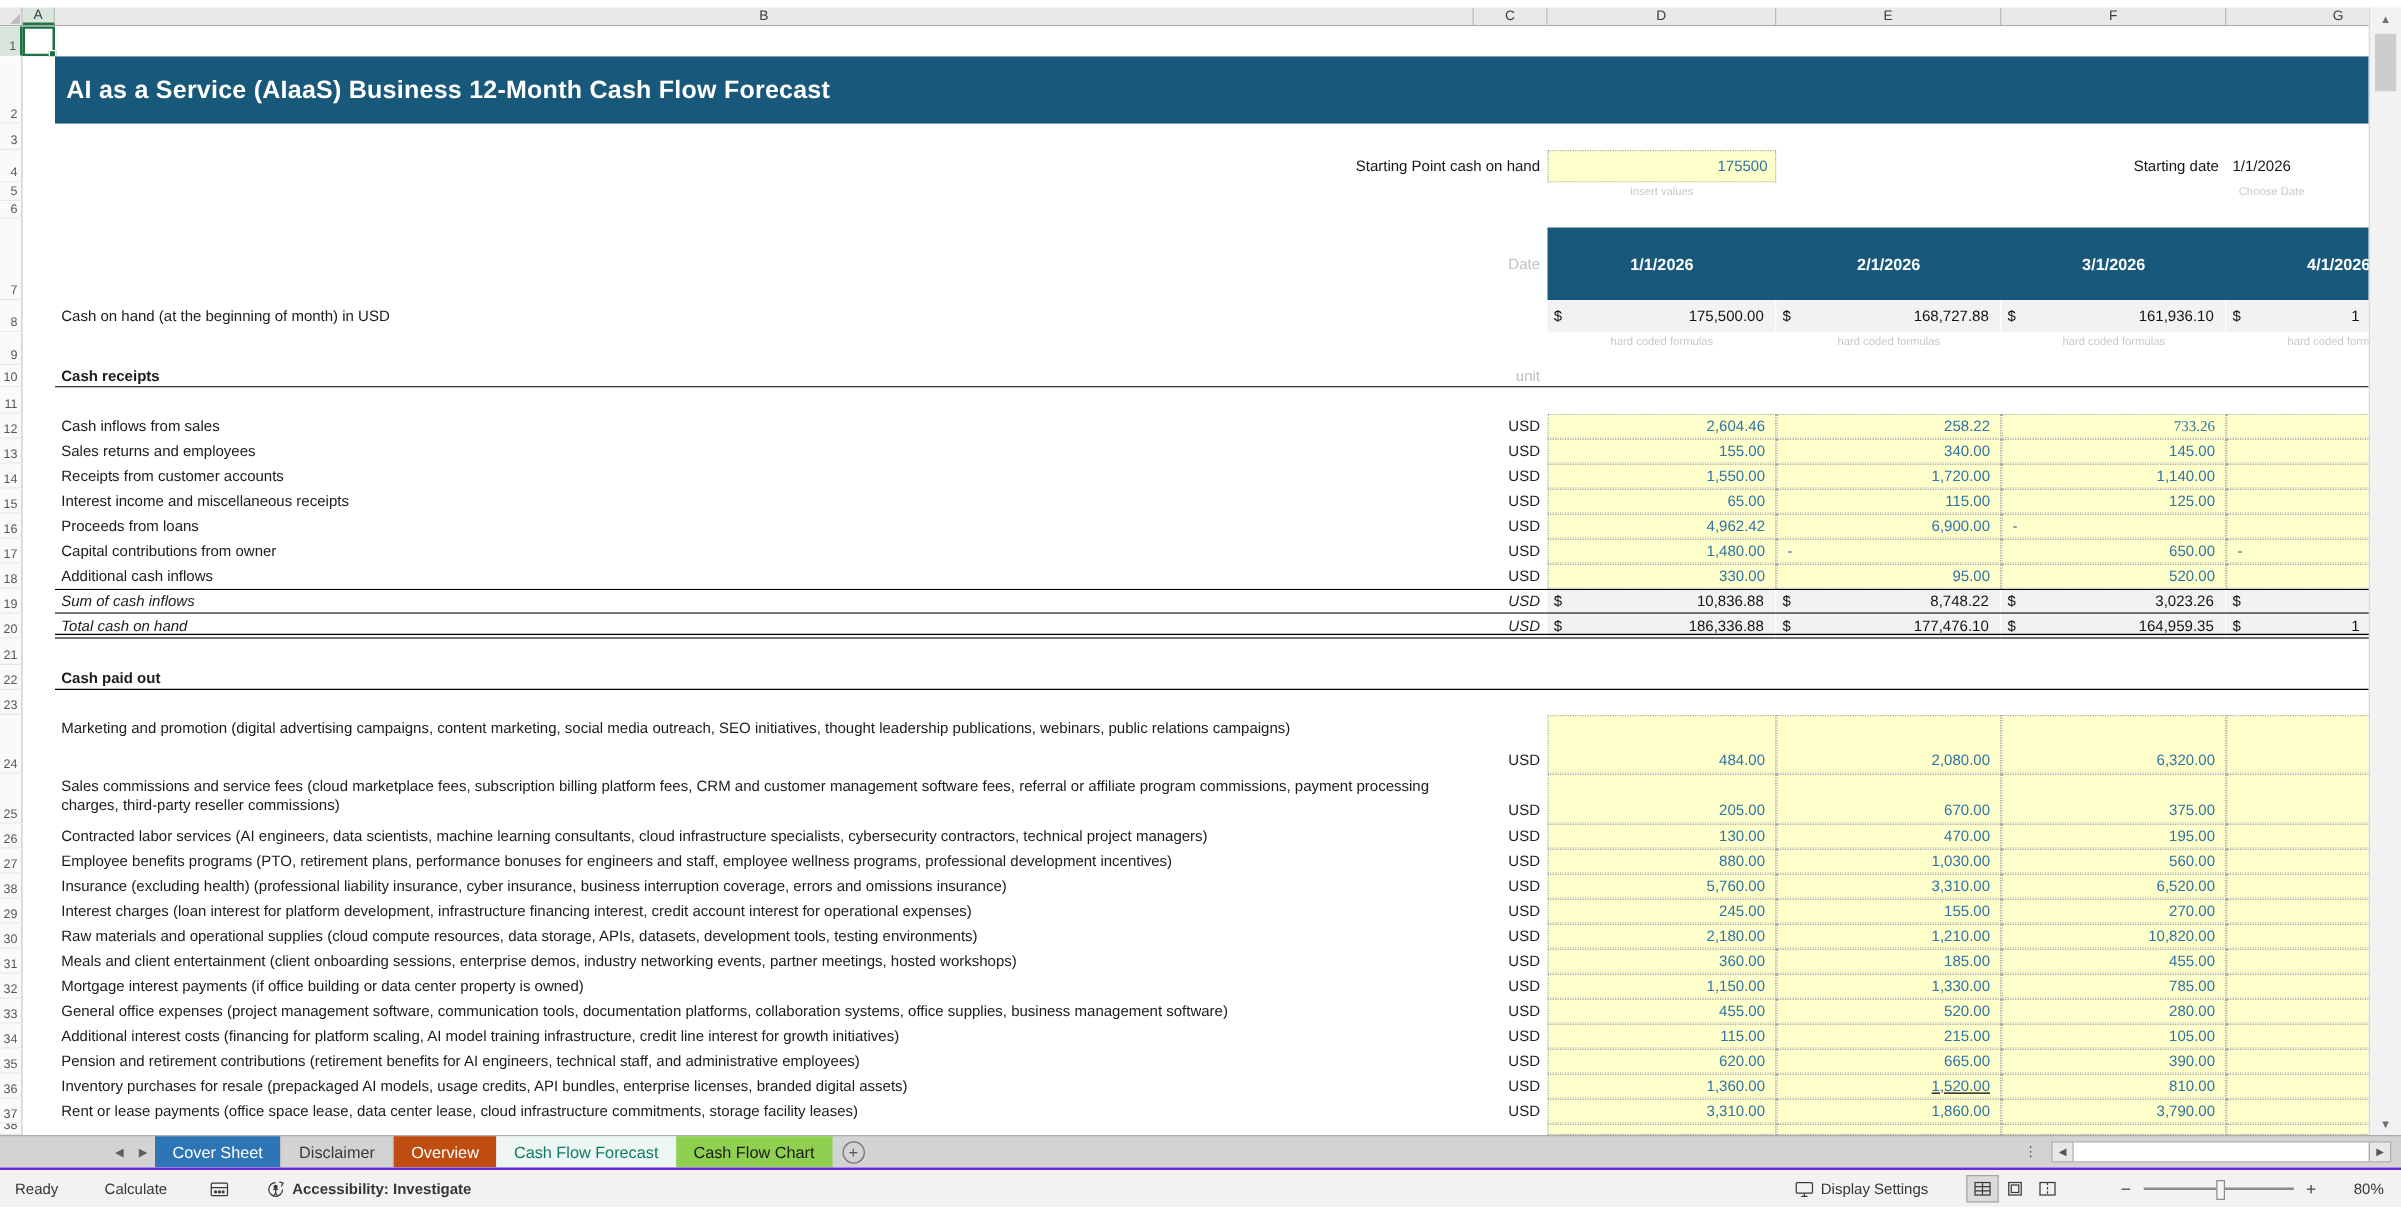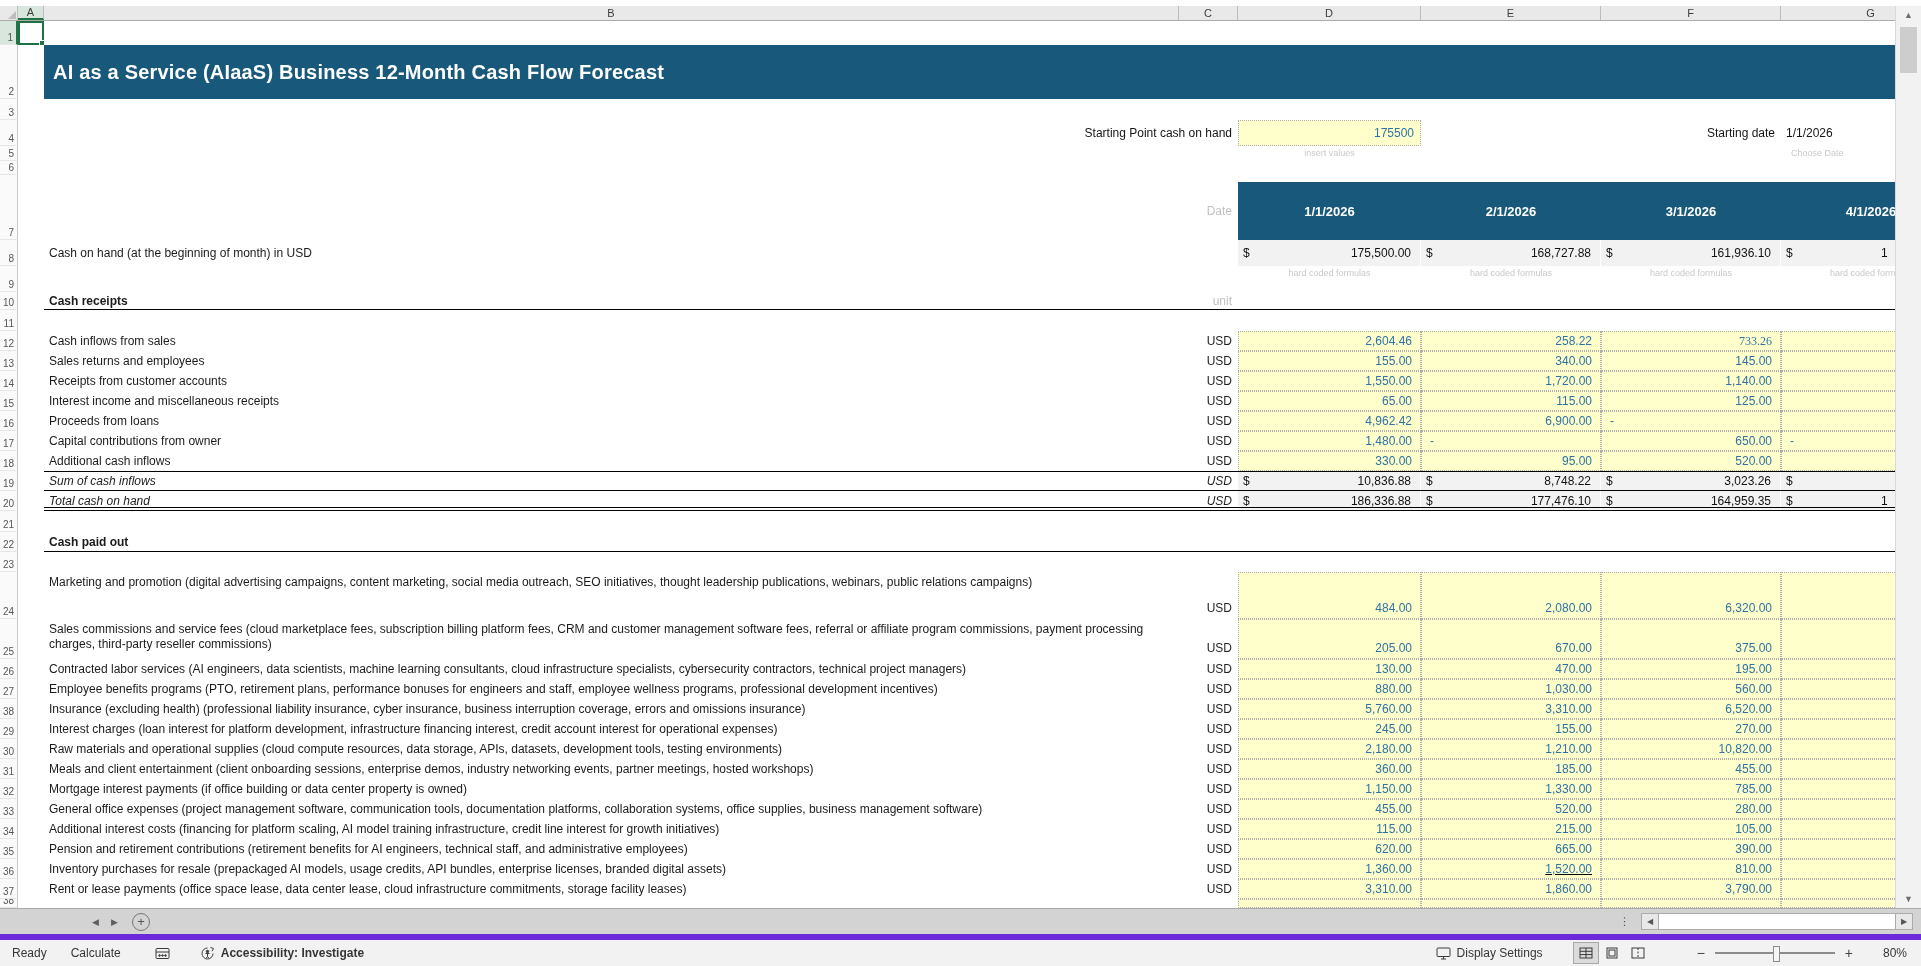--- a/index.html
+++ b/index.html
@@ -62,21 +62,21 @@
   .tab{display:flex;align-items:center;padding:0 14px;font-size:13px;position:relative;white-space:nowrap;box-sizing:border-box;}
   .tab.plain{border-left:1px solid #BFBFBF;border-right:1px solid #BFBFBF;}
   .addbtn{width:34px;display:flex;align-items:center;justify-content:center;color:#555;}
   .addbtn span{width:16px;height:16px;border:1px solid #777;border-radius:50%;display:flex;align-items:center;justify-content:center;font-size:13px;line-height:1;}
   #tab-right{margin-left:auto;display:flex;align-items:center;margin-right:8px;}
   .hdots{color:#555;font-size:11px;letter-spacing:1px;margin-right:10px;}
   .hs-btn{width:18px;height:17px;background:#E8E8E8;border:1px solid #ABABAB;display:flex;align-items:center;justify-content:center;font-size:8px;color:#555;box-sizing:border-box;}
   .hs-track{width:236px;height:17px;background:#fff;border-top:1px solid #ABABAB;border-bottom:1px solid #ABABAB;box-sizing:border-box;}
 
   
-  #statusbar{position:absolute;top:934px;left:0;width:1921px;height:32px;background:#F2F2F2;border-top:6px solid #6d28d9;display:flex;align-items:center;font-size:12px;color:#363636;box-sizing:border-box;}
+  #statusbar{position:absolute;top:934px;left:0;width:1921px;height:32px;background:#F2F2F2;border-top:2px solid #6d28d9;display:flex;align-items:center;font-size:12px;color:#363636;box-sizing:border-box;}
   .sb-item{display:flex;align-items:center;gap:6px;}
   .sb-bold{font-weight:bold;}
   .viewbtn{width:26px;height:22px;display:flex;align-items:center;justify-content:center;box-sizing:border-box;}
   .viewbtn.active{background:#DBDBDB;border:1px solid #A8A8A8;}
   #zoom-track{width:120px;height:2px;background:#8C8C8C;position:relative;margin:0 8px;}
   #zoom-thumb{position:absolute;left:58px;top:-6px;width:5px;height:14px;background:#F5F5F5;border:1px solid #8C8C8C;}
   .zbtn{font-size:14px;color:#444;padding:0 2px;}
   #sb-percent{margin:0 14px 0 20px;width:32px;text-align:right;}
 </style>
 </head>
@@ -578,34 +578,41 @@
 
   <div id="vscroll">
     <div class="vs-btn">▲</div>
     <div id="vs-thumb"></div>
     <div class="vs-btn" id="vs-down">▼</div>
   </div>
 
   <div id="tabbar">
     <div class="tnav" style="margin-left:86px">◀</div>
     <div class="tnav">▶</div>
+    <div id="tabs-host" style="display:flex;align-items:stretch">
+        <div class="tab" style="background: rgb(46, 117, 182); color: rgb(255, 255, 255);">Cover Sheet</div>
+        <div class="tab plain" style="color: rgb(58, 58, 58);">Disclaimer</div>
+        <div class="tab" style="background: rgb(191, 77, 18); color: rgb(255, 255, 255);">Overview</div>
+        <div class="tab active" style="background: rgb(237, 246, 242); color: rgb(15, 123, 102); border-bottom-color: rgb(30, 113, 69);">Cash Flow Forecast</div>
+        <div class="tab" style="background: rgb(144, 208, 80); color: rgb(26, 26, 26);">Cash Flow Chart</div>
+      </div>
     <div class="addbtn">
         <span>+</span>
       </div>
     <div id="tab-right">
       <span class="hdots">⋮</span>
       <div class="hs-btn">◀</div>
       <div class="hs-track"></div>
       <div class="hs-btn">▶</div>
     </div>
   </div>
 
   <div id="statusbar">
     <span class="sb-item" style="margin-left:12px">Ready</span>
-    <span class="sb-item" style="margin-left:24px">Calculate</span>
+    <span class="sb-item" style="margin-left:37px">Calculate</span>
     <span class="sb-item" style="margin-left:34px">
       <svg width="15" height="13" viewBox="0 0 15 13" fill="none" stroke="#3a3a3a">
           <rect x="1" y="1.5" width="13" height="10" rx="1"></rect>
           <line x1="1" y1="5" x2="14" y2="5"></line>
           <circle cx="4.5" cy="8.5" r="0.8" fill="#3a3a3a"></circle>
           <circle cx="7.5" cy="8.5" r="0.8" fill="#3a3a3a"></circle>
           <circle cx="10.5" cy="8.5" r="0.8" fill="#3a3a3a"></circle>
         </svg>
     </span>
     <span class="sb-item sb-bold" style="margin-left:30px">

